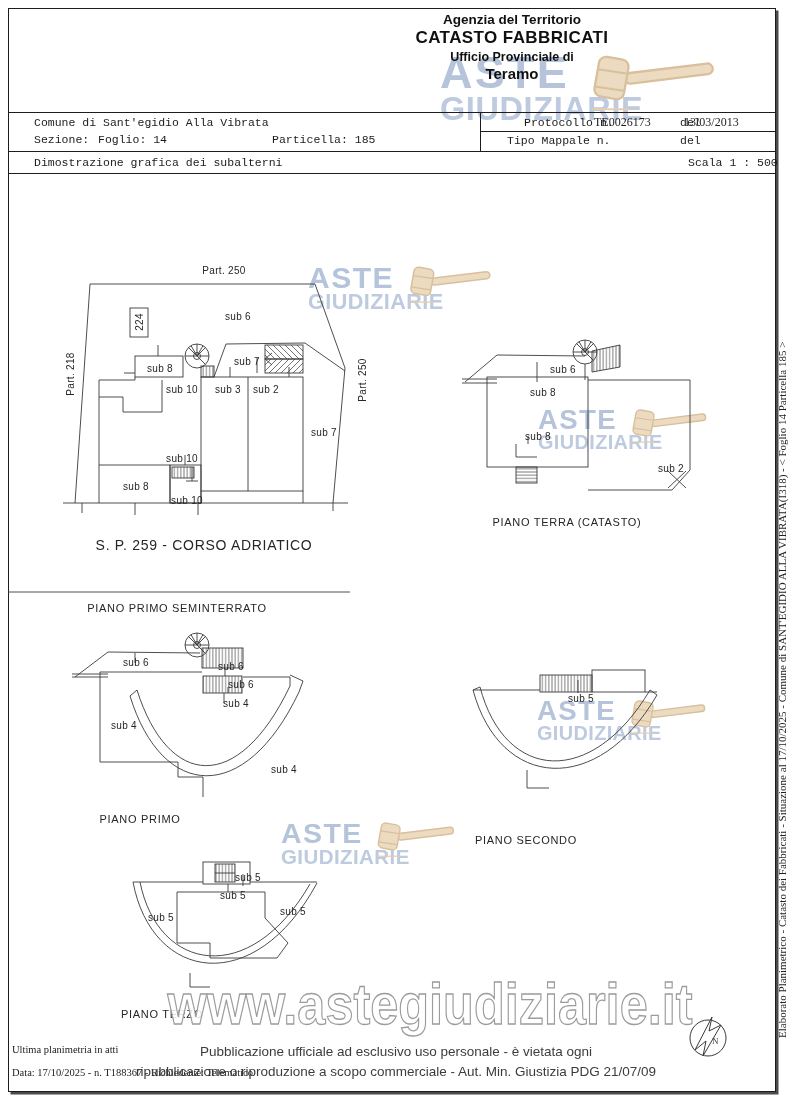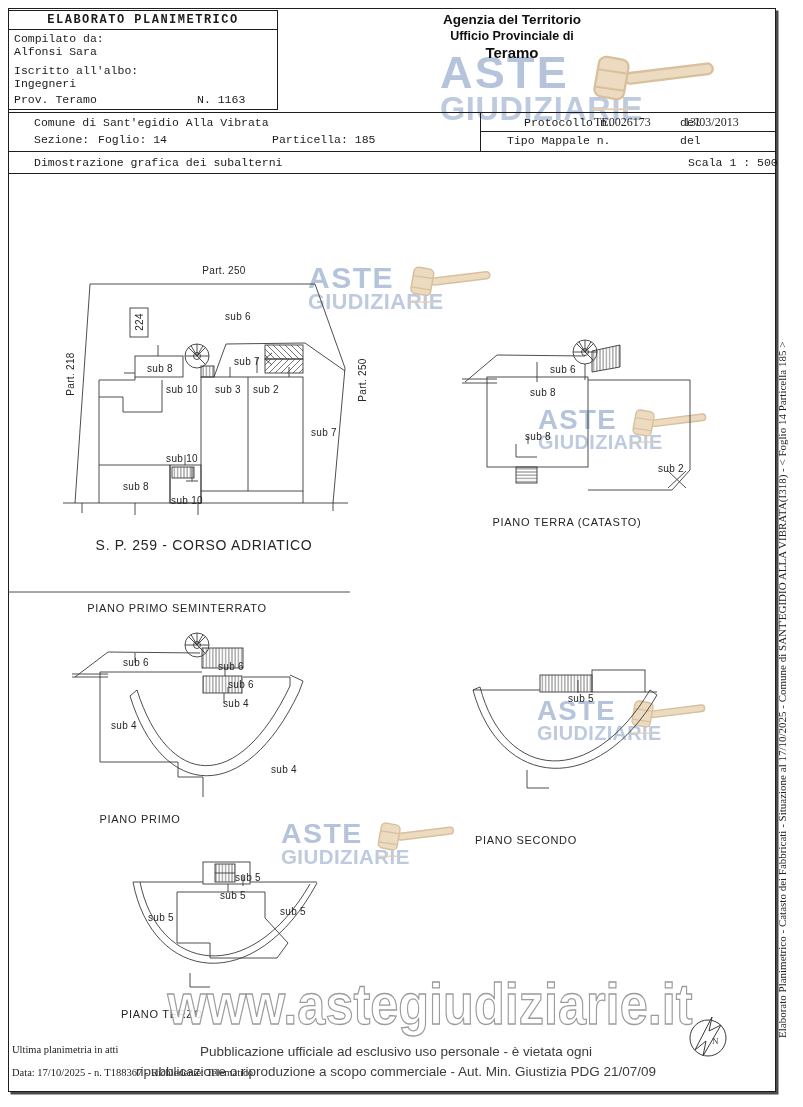--- a/index.html
+++ b/index.html
@@ -53,32 +53,24 @@
   #side-text{left:776px;top:1038px;width:1008px;transform:rotate(-90deg);transform-origin:0 0;
              font-family:"Liberation Serif",serif;font-size:11px;white-space:nowrap;z-index:6;color:#222;}
 </style>
 </head>
 <body>
 
 <div id="page">
 
   <div class="abs" id="outer-box"></div>
 
-  <div class="abs" id="left-box">
-    <div class="abs" id="left-box-title">ELABORATO PLANIMETRICO</div>
-    <span class="lb-item" style="left:5px;top:21px">Compilato da:</span>
-    <span class="lb-item" style="left:5px;top:34px">Alfonsi Sara</span>
-    <span class="lb-item" style="left:5px;top:53px">Iscritto all'albo:</span>
-    <span class="lb-item" style="left:5px;top:66px">Ingegneri</span>
-    <span class="lb-item" style="left:5px;top:82px">Prov. Teramo</span>
-    <span class="lb-item" style="left:188px;top:82px">N. 1163</span>
-  </div>
 
   <div class="abs" id="agency">
     <div class="a1">Agenzia del Territorio</div>
+    <div class="a2">CATASTO FABBRICATI</div>
     <div class="a3">Ufficio Provinciale di</div>
     <div class="a4">Teramo</div>
   </div>
 
   <div class="abs hline" style="left:8px;top:112px;width:767px"></div>
   <div class="abs hline" style="left:8px;top:151px;width:767px"></div>
   <div class="abs hline" style="left:8px;top:173px;width:767px"></div>
   <div class="abs vline" style="left:480px;top:112px;height:39px"></div>
   <div class="abs hline" style="left:480px;top:131px;width:295px"></div>
 

